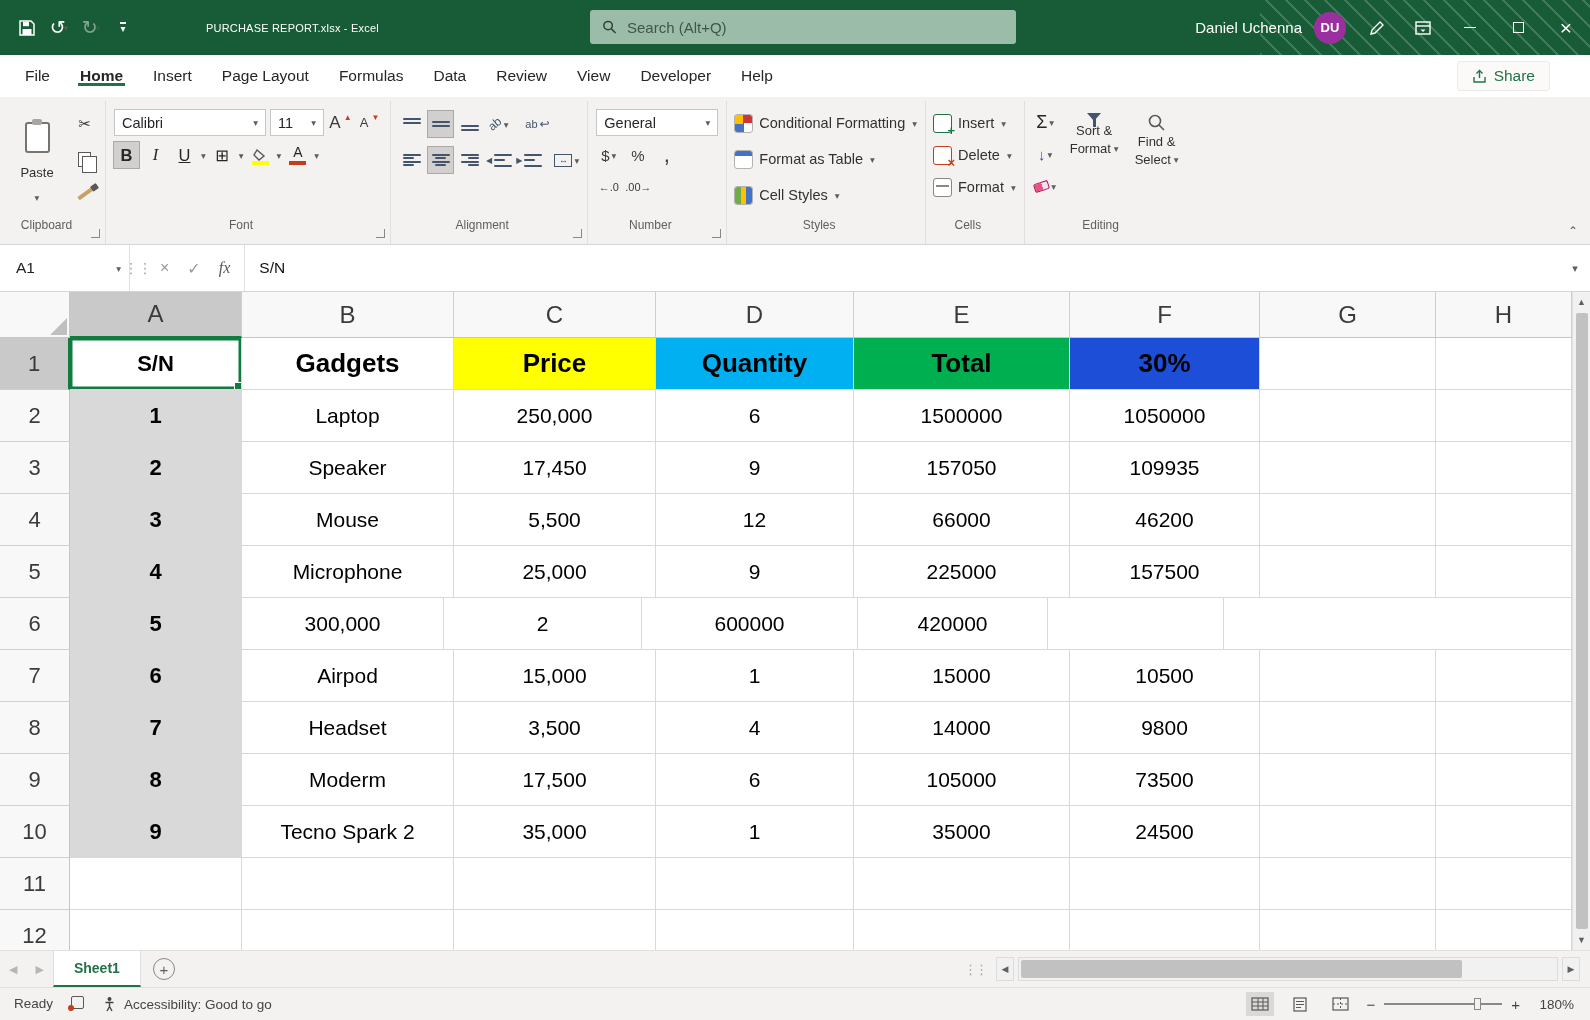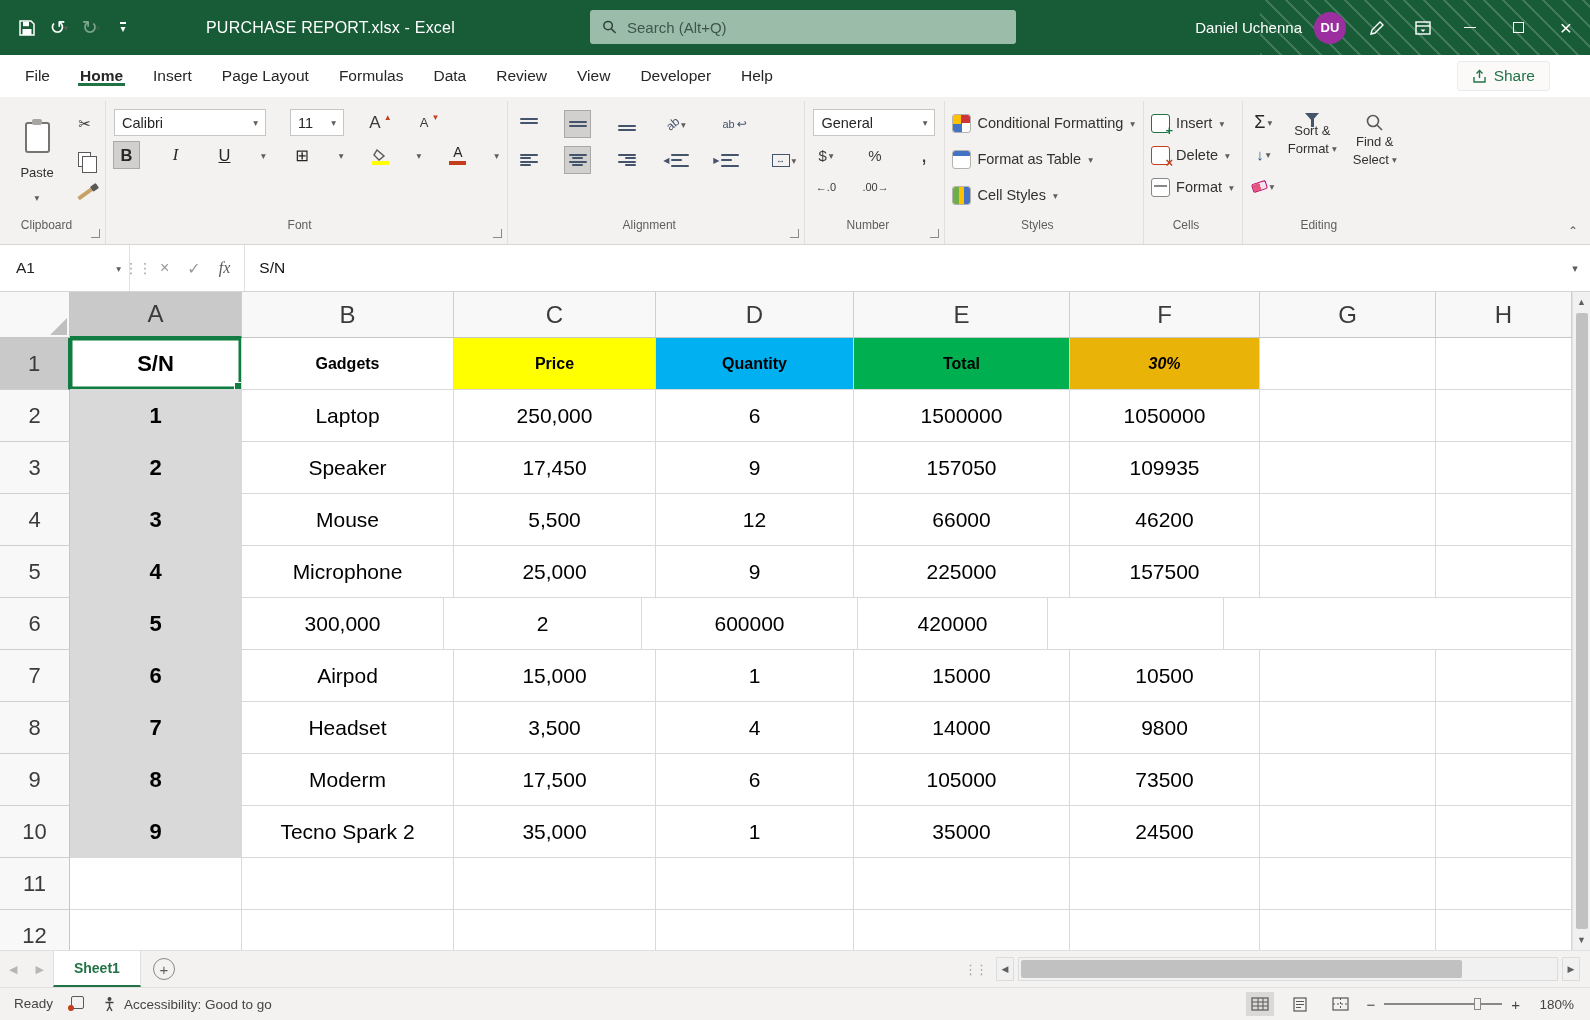--- a/index.html
+++ b/index.html
@@ -9,21 +9,21 @@
 
   
   .titlebar{height:55px;background:#185C37;color:#fff;display:flex;align-items:center;
     position:relative;flex:0 0 auto}
   .qat{display:flex;align-items:center;gap:6px;padding:0 14px}
   .qat .qbtn{display:flex;align-items:center;justify-content:center;height:34px;min-width:26px;
     font-size:19px;color:#fff}
   .qat .dim{opacity:.45}
   .qat .dd{font-size:9px;opacity:.85;margin-left:-2px}
   .custico{display:inline-block;border-top:2px solid #fff;padding-top:1px;font-size:10px;line-height:8px}
-  .tb-title{font-size:16px;margin-left:56px;white-space:nowrap;letter-spacing:.2px}
+  .tb-title{font-size:11px;margin-left:56px;white-space:nowrap;letter-spacing:.2px}
   .searchbox{position:absolute;left:590px;top:10px;width:426px;height:34px;background:#9CBCAA;
     border-radius:3px;display:flex;align-items:center;gap:10px;padding:0 12px}
   .searchbox input{border:0;outline:0;background:transparent;color:#2F4338;font-size:15px;width:100%}
   .searchbox input::placeholder{color:#3F564A}
   .tb-right{margin-left:auto;display:flex;align-items:center;height:100%;position:relative;z-index:2}
   .tbdeco{position:absolute;right:0;top:0;width:330px;height:55px;opacity:.18;
     background:repeating-linear-gradient(45deg,#fff 0 2px,transparent 2px 14px);z-index:1}
   .user{display:flex;align-items:center;gap:12px;font-size:15px;padding:0 8px}
   .avatar{width:32px;height:32px;border-radius:50%;background:#9B2FA0;display:flex;align-items:center;
     justify-content:center;font-size:13px;font-weight:bold;color:#fff}
@@ -43,21 +43,21 @@
   
   .ribbon{height:148px;background:#F3F2F1;flex:0 0 auto;display:flex;align-items:stretch;
     padding:4px 2px 0 2px;position:relative;border-bottom:1px solid #D8D6D4}
   .rgroup{position:relative;padding:4px 8px 24px 8px;border-right:1px solid #E1DFDD;display:flex;gap:8px}
   .glabel{position:absolute;bottom:12px;left:0;right:14px;text-align:center;font-size:12px;color:#605E5C}
   .launcher{position:absolute;bottom:6px;right:5px;width:9px;height:9px;
     border-right:1.5px solid #8A8886;border-bottom:1.5px solid #8A8886}
   .bigbtn{width:54px;display:flex;flex-direction:column;align-items:center;justify-content:center;
     gap:12px;font-size:13px;color:#323130}
   .gcol{display:flex;flex-direction:column;gap:6px}
-  .grow2{display:flex;align-items:center;gap:24px}
+  .grow2{display:flex;align-items:center;gap:4px}
   .combo{background:#fff;border:1px solid #C8C6C4;height:27px;display:flex;align-items:center;
     padding:0 7px;font-size:14.5px;color:#262626;gap:8px;justify-content:space-between}
   .sic{min-width:25px;height:26px;display:flex;align-items:center;justify-content:center;
     font-size:15px;color:#3b3a39;gap:2px;position:relative}
   .dd{font-size:9.5px;color:#605E5C}
   .fmtb{min-width:25px;height:26px;display:flex;align-items:center;justify-content:center;
     font-size:16.5px;color:#262626}
   .tgl-on{background:#D2D0CE;outline:1px solid #ABA9A7}
   .bfont{font-weight:bold}.ifont{font-style:italic;font-family:"Liberation Serif",serif}
   .ufont{text-decoration:underline}
@@ -119,21 +119,21 @@
   .ch.sel{background:#C9C9C9;border-bottom:2px solid #107C41}
   .corner{background:#F8F8F8;border-right:1px solid #C6C6C6;border-bottom:1px solid #C6C6C6;position:relative}
   .corner::after{content:"";position:absolute;right:2px;bottom:2px;border-left:17px solid transparent;
     border-bottom:17px solid #BFBFBF}
   .srow{display:flex;height:52px;flex:0 0 auto}
   .rh{background:#F8F8F8;border-right:1px solid #C6C6C6;border-bottom:1px solid #CFCFCF;
     display:flex;align-items:center;justify-content:center;font-size:22px;color:#3b3b3b}
   .rh.sel{background:#C9C9C9;border-right:2px solid #107C41}
   .cell{border-right:1px solid #D9D9D9;border-bottom:1px solid #D9D9D9;display:flex;align-items:center;
     justify-content:center;font-size:21px;color:#000;background:#fff;overflow:hidden;white-space:nowrap}
-  .hd{font-weight:bold;font-size:16px}
+  .hd{font-weight:bold;font-size:26px}
   .sn{background:#D9D9D9;font-weight:bold;font-size:22px}
   .a1{position:relative;box-shadow:inset 0 0 0 2.5px #107C41;font-weight:bold;font-size:22px;z-index:1}
   .a1::after{content:"";position:absolute;right:-2px;bottom:-2px;width:7px;height:7px;background:#107C41;border:1px solid #fff}
   .w-rh{width:70px}.w-a{width:172px}.w-b{width:212px}.w-c{width:202px}.w-d{width:198px}
   .w-e{width:216px}.w-f{width:190px}.w-g{width:176px}.w-h{flex:1}
   .vscroll{width:18px;background:#F1F1F1;border-left:1px solid #E0E0E0;display:flex;flex-direction:column;align-items:center}
   .varrow{height:20px;display:flex;align-items:center;justify-content:center;font-size:9px;color:#606060;width:100%}
   .vthumb{flex:1;margin:1px 0;background:#C1C1C1;border-radius:2px;width:12px}
 
   
@@ -552,21 +552,21 @@
         <div class="ch w-h">H</div>
       </div>
 
       <div class="srow">
         <div class="rh sel w-rh">1</div>
         <div class="cell a1 w-a">S/N</div>
         <div class="cell hd w-b">Gadgets</div>
         <div class="cell hd w-c" style="background: rgb(255, 255, 0);">Price</div>
         <div class="cell hd w-d" style="background: rgb(0, 176, 240);">Quantity</div>
         <div class="cell hd w-e" style="background: rgb(0, 176, 80);">Total</div>
-        <div class="cell hd w-f" style="background: #eab308; font-style: italic;">30%</div>
+        <div class="cell hd w-f" style="background: #1d4ed8;">30%</div>
         <div class="cell w-g"></div>
         <div class="cell w-h"></div>
       </div>
 
       <div class="srow">
         <div class="rh w-rh">2</div>
         <div class="cell sn w-a">1</div>
         <div class="cell w-b">Laptop</div>
         <div class="cell w-c">250,000</div>
         <div class="cell w-d">6</div>

